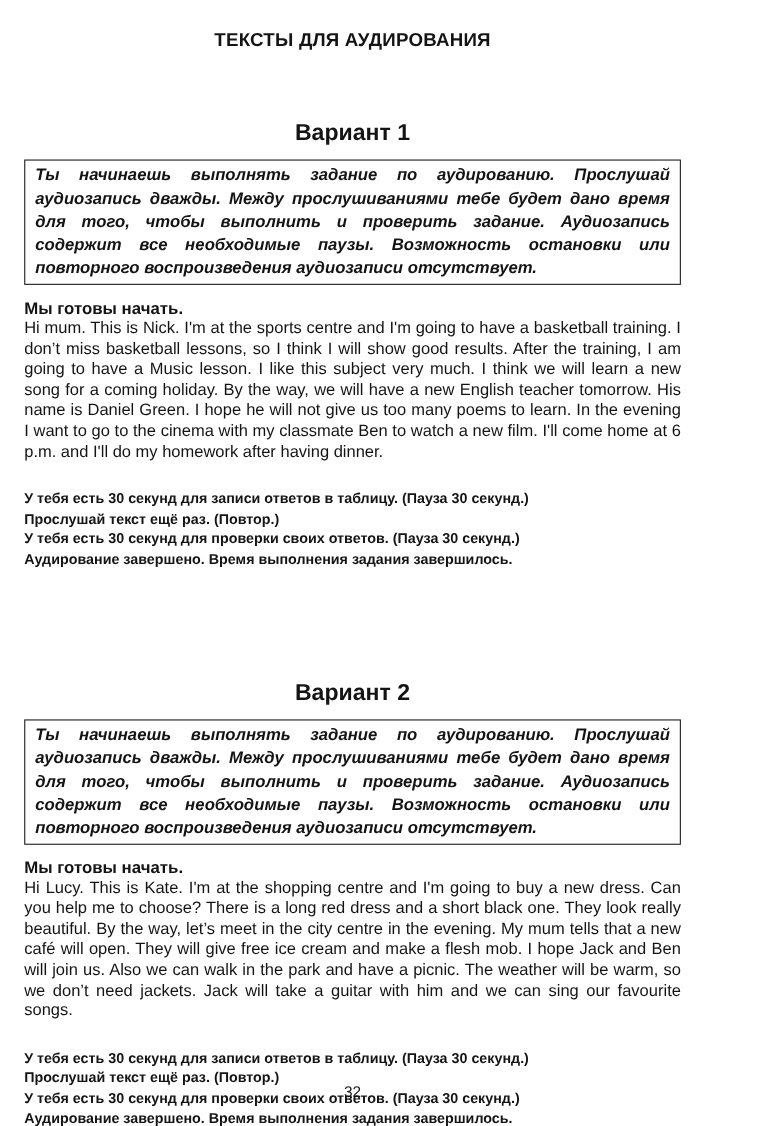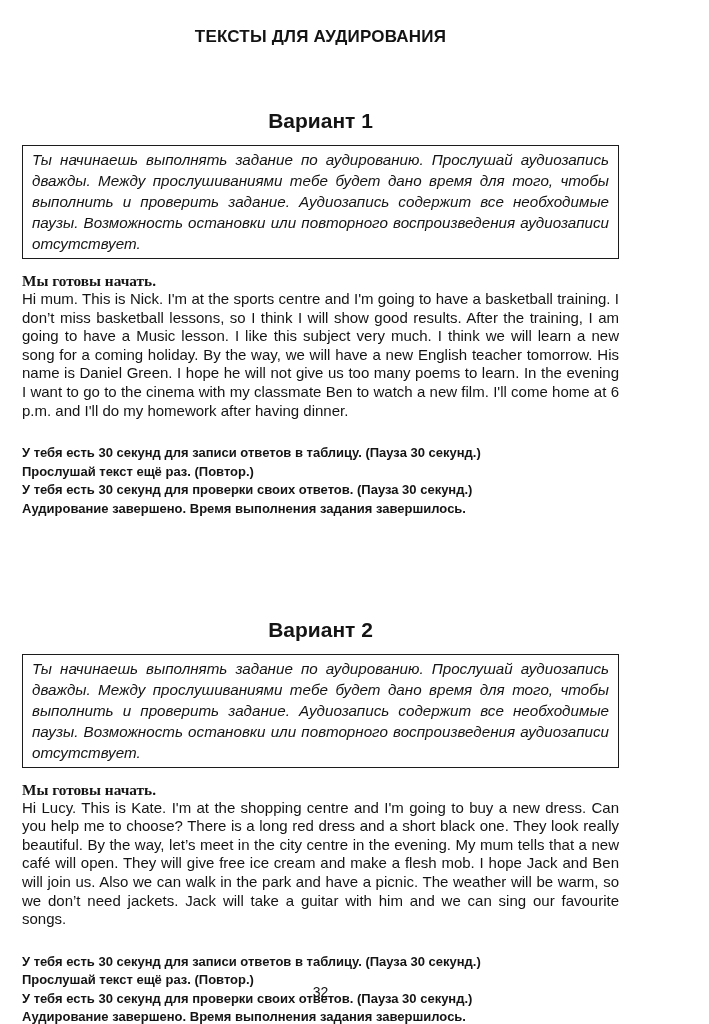--- a/index.html
+++ b/index.html
@@ -34,34 +34,34 @@
     text-align: center;
     font-size: 21px;
     line-height: 19px;
     font-weight: bold;
   }
   .instruction-box {
     box-sizing: border-box;
     border: 1.5px solid #1c1c1c;
     padding: 3px 9px 4px 9px;
     margin: 0 0 12px 0;
+    font-weight: bold;
   }
   .instruction-box p {
     margin: 0;
     font-style: italic;
     font-size: 15.2px;
     line-height: 21px;
     text-align: justify;
   }
   .ready-label {
     margin: 0;
     font-weight: bold;
     font-size: 15.3px;
     line-height: 19px;
-    font-family: Liberation Serif, serif;
   }
   .listening-text {
     margin: 0 0 24px 0;
     font-size: 15px;
     line-height: 18.6px;
     text-align: justify;
   }
   .pause-block {
     margin: 0;
   }

